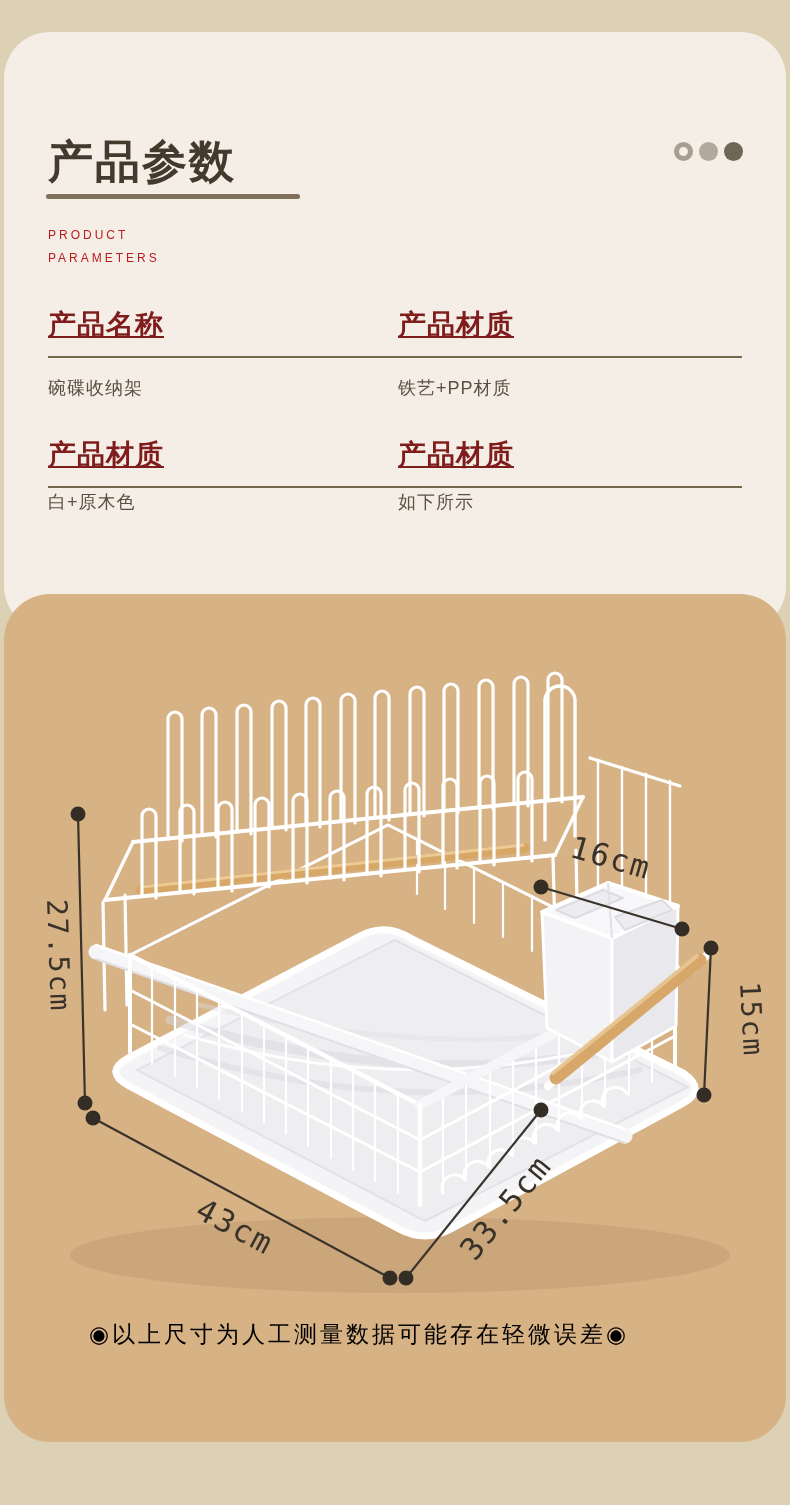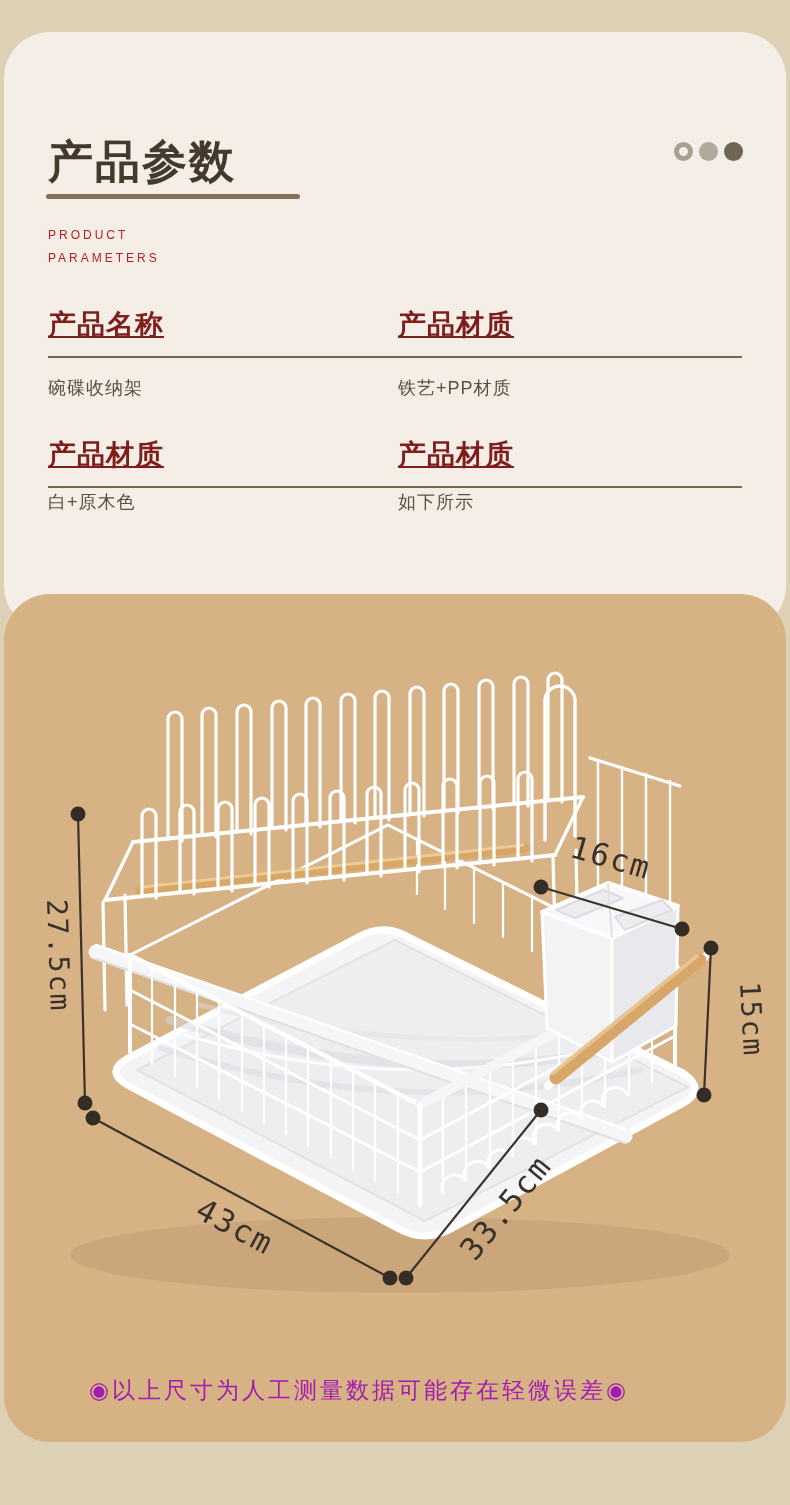--- a/index.html
+++ b/index.html
@@ -44,22 +44,22 @@
   .row1-label{top:306px;}
   .row1-line{top:356px;}
   .row1-value{top:376px;}
   .row2-label{top:436px;}
   .row2-line{top:486px;}
   .row2-value{top:490px;}
 
   .illustration{position:absolute;left:0;top:600px;width:790px;height:860px;}
 
   .footer-note{
-    position:absolute;left:0;top:1375px;width:718px;
-    text-align:center;color:#a21caf;
+    position:absolute;left:0;top:1319px;width:718px;
+    text-align:center;color:#000000;
     font-size:23px;letter-spacing:3px;font-weight:500;
   }
   .dim-label{
     font-family:"DejaVu Sans Mono",monospace;
     fill:#38322a;letter-spacing:2px;
   }
 </style>
 </head>
 <body>
 

